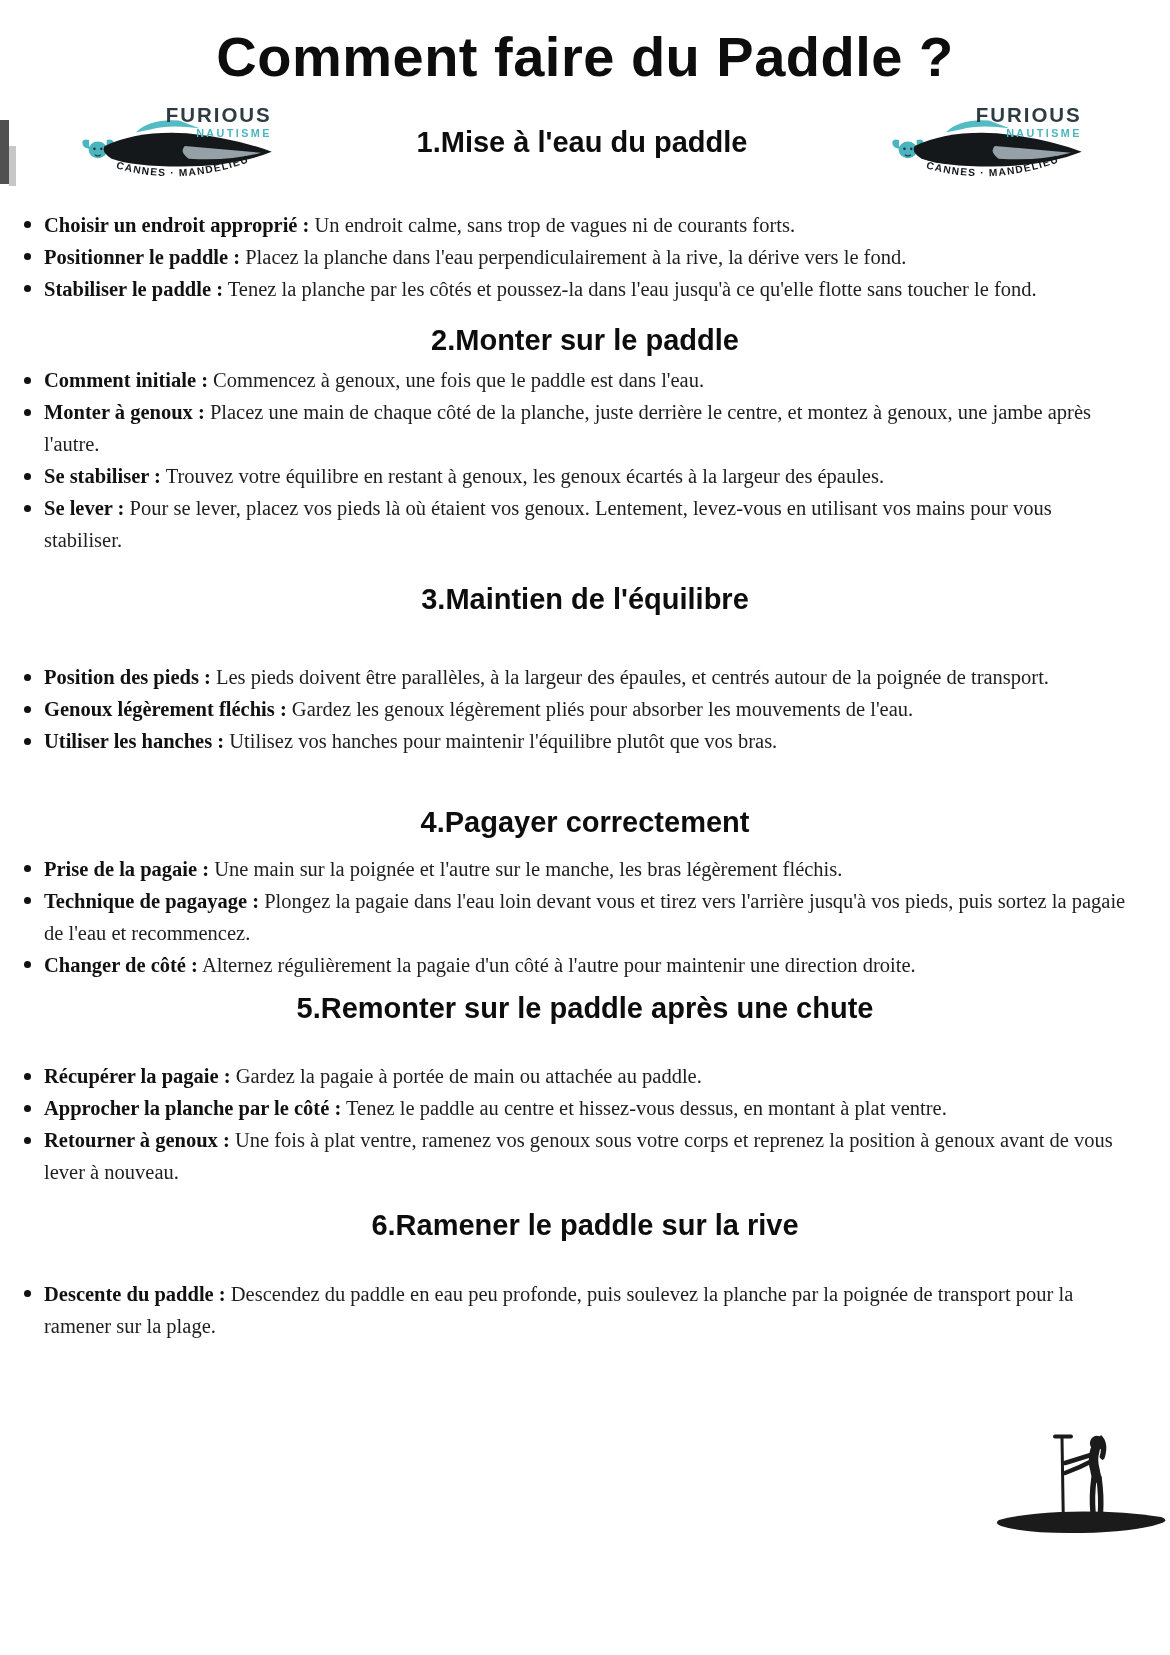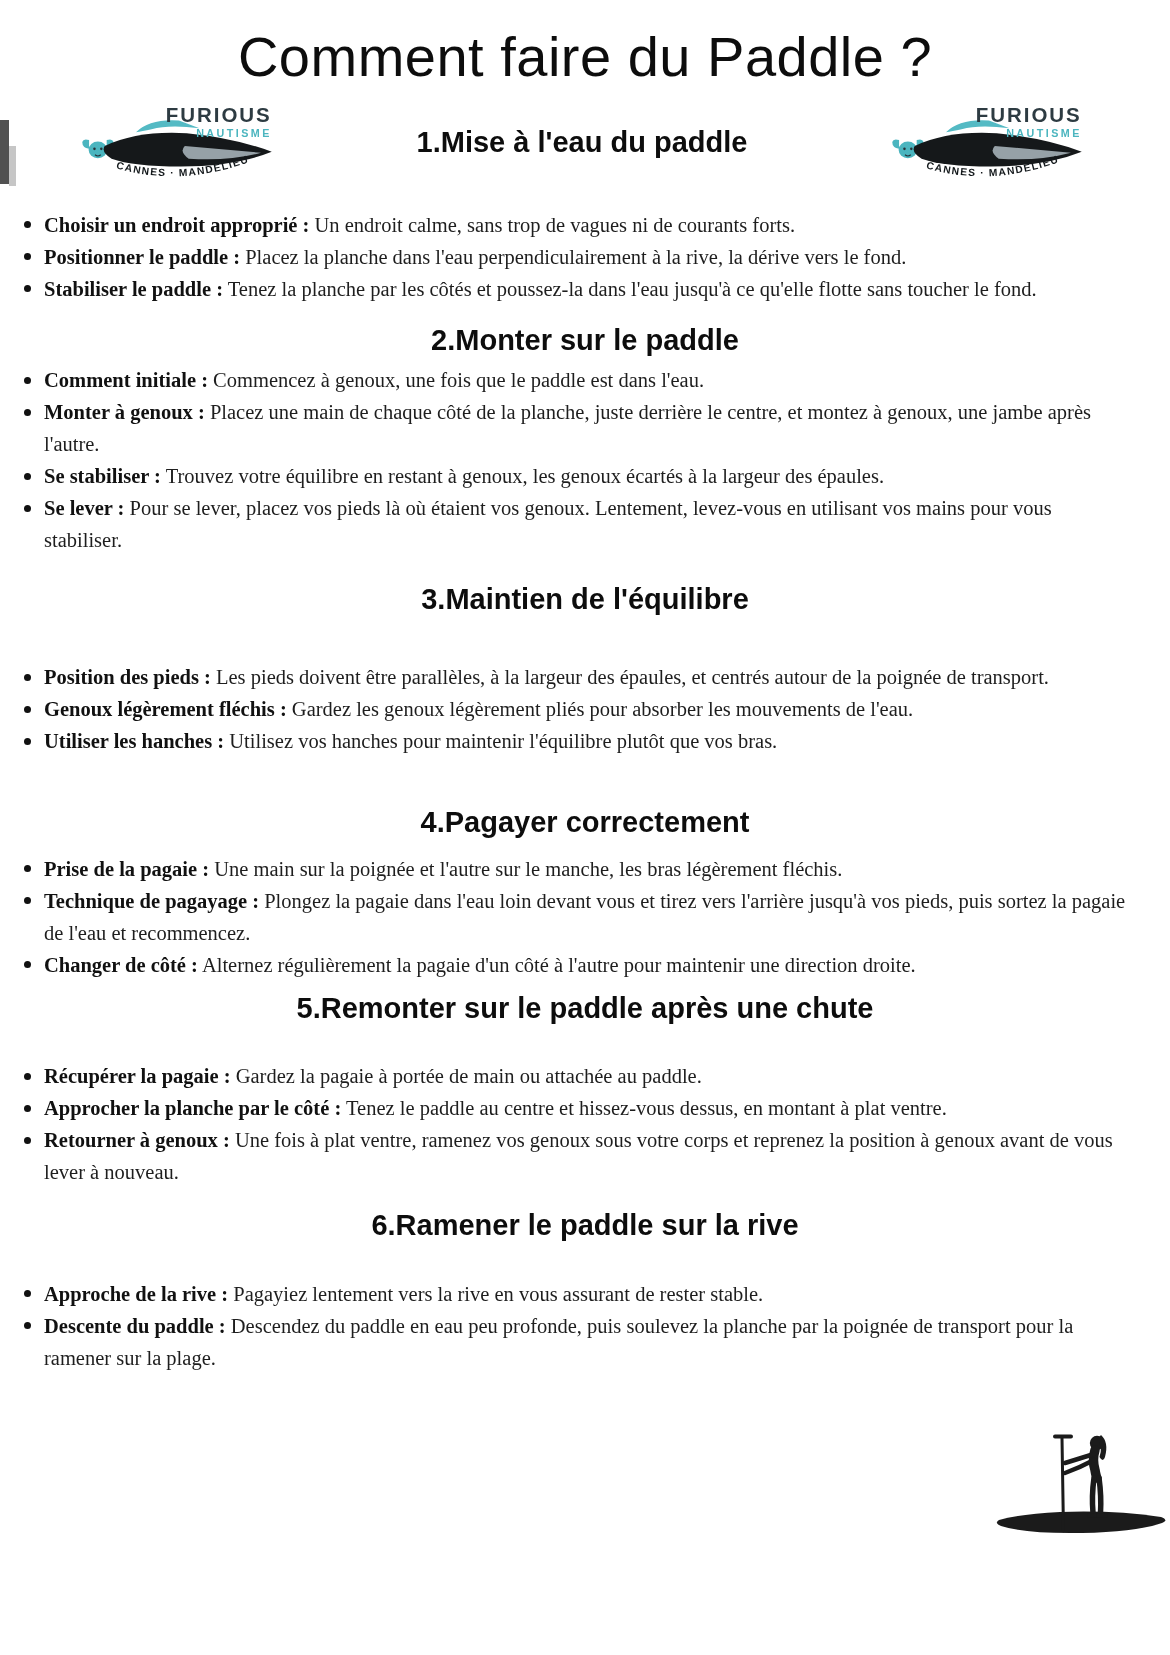--- a/index.html
+++ b/index.html
@@ -6,21 +6,21 @@
   body{
     width:1170px;height:1655px;position:relative;overflow:hidden;
     font-family:"Liberation Sans","DejaVu Sans",sans-serif;
     color:#212121;
   }
   
   .doc-title{
     margin:26px 40px 0;
     text-align:center;
     font-size:56px;line-height:1.12;
-    font-weight:400;letter-spacing:0.5px;
+    font-weight:700;letter-spacing:0.5px;
     color:#0d0d0d;
   }
   
   .header-row{
     display:flex;align-items:center;justify-content:space-between;
     padding:0 84px 0 78px;margin-top:10px;height:88px;
   }
   .logo{width:198px;height:84px;flex:0 0 auto;display:block;}
   .header-row h2{flex:1;margin:0 8px;}
   
@@ -152,21 +152,20 @@
   <ul class="bullets">
     <li><b>Récupérer la pagaie :</b><span> Gardez la pagaie à portée de main ou attachée au paddle.</span></li>
     <li><b>Approcher la planche par le côté :</b><span> Tenez le paddle au centre et hissez-vous dessus, en montant à plat ventre.</span></li>
     <li><b>Retourner à genoux :</b><span> Une fois à plat ventre, ramenez vos genoux sous votre corps et reprenez la position à genoux avant de vous lever à nouveau.</span></li>
   </ul>
 </section>
 
 <section class="sec6">
   <h2 class="sec-heading">6.Ramener le paddle sur la rive</h2>
   <ul class="bullets">
-    <li><b>Approche de la rive :</b><span> Pagayiez lentement vers la rive en vous assurant de rester stable.</span></li>
     <li><b>Descente du paddle :</b><span> Descendez du paddle en eau peu profonde, puis soulevez la planche par la poignée de transport pour la ramener sur la plage.</span></li>
   </ul>
 </section>
 
 <svg class="paddler" viewBox="0 0 176 115" xmlns="http://www.w3.org/2000/svg">
   <g fill="#1b1b1b">
     <path d="M5,94 Q0,97 7,100 Q32,108 88,107 Q142,106 168,97 Q175,94 167,91 Q120,84 66,86 Q26,88 5,94 Z"></path>
     <circle cx="103" cy="17" r="7.2"></circle>
     <path d="M107,9 Q115,16 111,31 Q109,37 105.5,31 Q109,21 103.5,13 Z"></path>
   </g>

